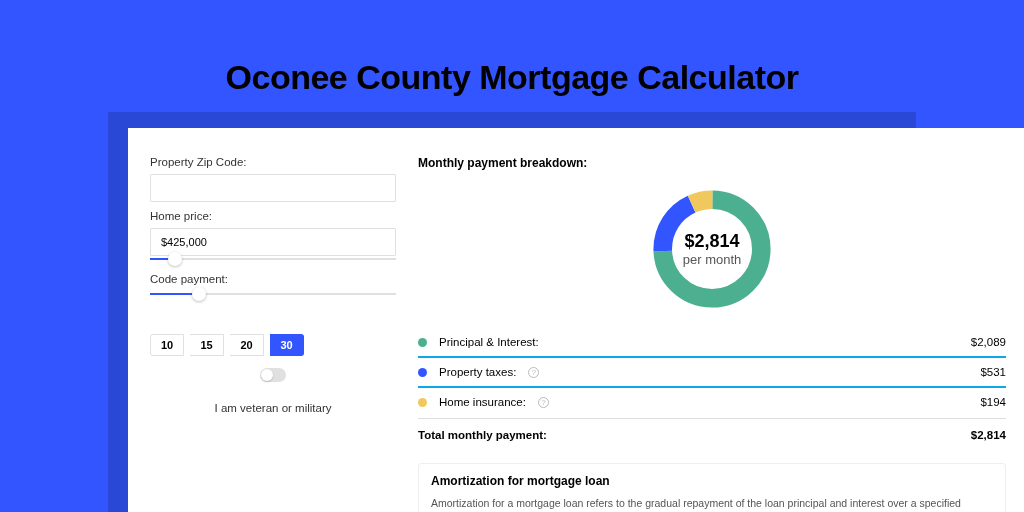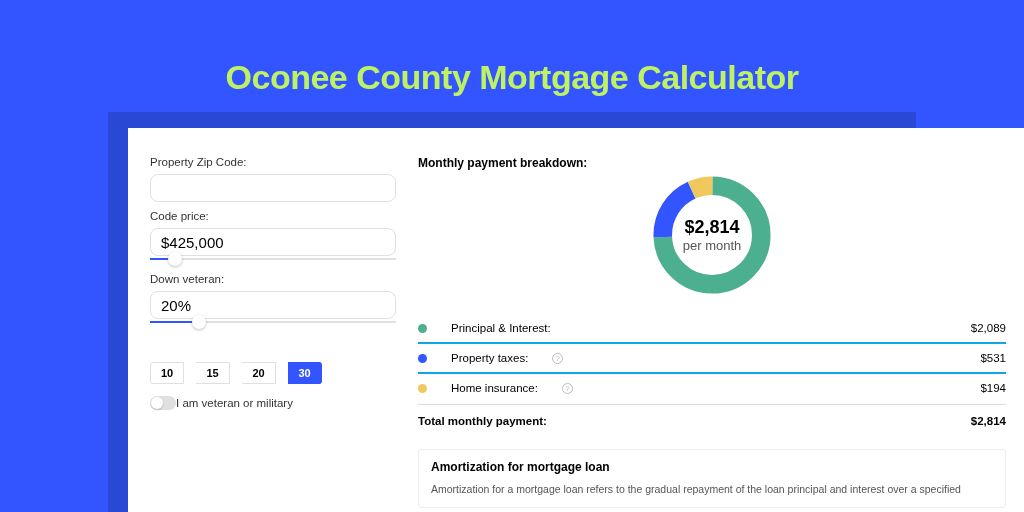--- a/index.html
+++ b/index.html
@@ -1,57 +1,57 @@
 <!DOCTYPE html>
 <html><head>
 <meta charset="utf-8">
 <style>
   * { box-sizing: border-box; margin: 0; padding: 0; }
   html, body { width: 1024px; height: 512px; overflow: hidden; font-family: -apple-system, BlinkMacSystemFont, "Segoe UI", Arial, sans-serif; }
   .bg { width: 1024px; height: 512px; background: #3355ff; position: relative; }
-  .page-title { color: #bef264; font-size: 34px; font-weight: 700; text-align: center; padding-top: 58px; letter-spacing: -0.5px; }
+  .page-title { color: #000000; font-size: 34px; font-weight: 700; text-align: center; padding-top: 58px; letter-spacing: -0.5px; }
   .inner-shadow { position: absolute; left: 108px; top: 112px; width: 808px; height: 400px; background: #2a48d6; }
   .card { position: absolute; left: 128px; top: 128px; width: 900px; height: 384px; background: #fff; overflow: hidden; }
   .content { display: flex; padding: 28px 22px 0 22px; gap: 22px; }
   .left { width: 246px; }
   .right { flex: 1; }
 
   .lbl { font-size: 11.5px; color: #333; margin-bottom: 6px; }
-  .field { width: 100%; height: 28px; border: 1px solid #e0e0e0; border-radius: 8px; padding: 0 10px; font-size: 15px; }
+  .field { width: 100%; height: 28px; border: 1px solid #e0e0e0; border-radius: 1px; padding: 0 10px; font-size: 11px; }
   .row { margin-bottom: 8px; }
 
   .slider-wrap { position: relative; height: 8px; margin-top: -1px; margin-bottom: 10px; }
   .slider-track { position: absolute; top: 3px; left: 0; right: 0; height: 2px; background: #e0e0e0; }
   .slider-fill { position: absolute; top: 3px; left: 0; height: 2px; background: #3355ff; }
   .slider-thumb { position: absolute; top: -3px; width: 14px; height: 14px; background: #fff; border-radius: 50%; box-shadow: 0 1px 3px rgba(0,0,0,0.25); }
 
   .dp-row { display: flex; gap: 8px; }
   .dp-row .field:first-child { flex: 1.6; }
   .dp-row .field:last-child { flex: 1; }
 
-  .period-btns { display: flex; gap: 12px; margin-top: 36px; }
+  .period-btns { display: flex; gap: 6px; margin-top: 36px; }
   .period-btn { width: 34px; height: 22px; border: 1px solid #e0e0e0; background: #fff; font-size: 11px; display: flex; align-items: center; justify-content: center; cursor: pointer; font-weight:600;}
   .period-btn + .period-btn { border-left: none; }
   .period-btn.active { background: #3355ff; color: #fff; border-color: #3355ff; }
   .period-btn:first-child { border-radius: 3px 0 0 3px; }
   .period-btn:last-child { border-radius: 0 3px 3px 0; }
 
-  .toggle-row { display: flex; align-items: center; gap: 0; margin-top: 12px; }
+  .toggle-row { display: flex; align-items: center; gap: 20px; margin-top: 12px; flex-direction: column; }
   .toggle { width: 26px; height: 14px; background: #e0e0e0; border-radius: 7px; position: relative; }
   .toggle-knob { position: absolute; left: 1px; top: 1px; width: 12px; height: 12px; background: #fff; border-radius: 50%; box-shadow: 0 1px 2px rgba(0,0,0,0.2); }
 
-  .breakdown-title { font-size: 12px; font-weight: 700; }
+  .breakdown-title { font-size: 12px; font-weight: 700; margin-bottom: 14px; }
   .donut-wrap { display: flex; justify-content: center; margin-bottom: 14px; position: relative; }
   .donut-center { position: absolute; top: 50%; left: 50%; transform: translate(-50%, -50%); text-align: center; }
   .donut-amount { font-size: 18px; font-weight: 800; }
   .donut-label { font-size: 13px; color: #555; }
 
   .line-item { display: flex; align-items: center; justify-content: space-between; padding: 8px 0; border-top: 2px solid #0ea5e9; font-size: 11.5px; }
   .line-item:first-of-type { border-top: none; }
-  .li-left { display: flex; align-items: center; gap: 24px; }
+  .li-left { display: flex; align-items: center; gap: 12px; }
   .dot { width: 9px; height: 9px; border-radius: 50%; }
   .li-val { font-weight: 400; }
   .total-row { font-weight: 700; border-top: 1px solid #ddd; padding-top: 10px; margin-top: 2px;}
   .total-row .li-val { font-weight: 700; }
 
   .info-icon { width: 11px; height: 11px; border: 1px solid #bbb; border-radius: 50%; display: inline-flex; align-items: center; justify-content: center; font-size: 8px; color: #bbb; }
 
   .amort { margin-top: 14px; border: 1px solid #eee; border-radius: 3px; padding: 10px 12px; }
   .amort-title { font-size: 12px; font-weight: 700; margin-bottom: 8px; }
   .amort-text { font-size: 10.5px; color: #555; line-height: 1.4; }
@@ -67,33 +67,32 @@
     <div class="content">
 
       <div class="left">
 
         <div class="row">
           <div class="lbl">Property Zip Code:</div>
           <input class="field" value="" style="">
         </div>
 
         <div class="row">
-          <div class="lbl">Code price:</div>
+          <div class="lbl">Home price:</div>
           <input class="field" value="$425,000" style="">
           <div class="slider-wrap">
             <div class="slider-track"></div>
             <div class="slider-fill" id="hp-fill" style="width: 10%;"></div>
             <div class="slider-thumb" id="hp-thumb" style="left: calc(10% - 7px);"></div>
           </div>
         </div>
 
         <div class="row">
-          <div class="lbl">Down veteran:</div>
+          <div class="lbl">Code payment:</div>
           <div class="dp-row">
-            <input class="field" value="20%" style="">
           </div>
           <div class="slider-wrap">
             <div class="slider-track"></div>
             <div class="slider-fill" id="dp-fill" style="width: 20%;"></div>
             <div class="slider-thumb" id="dp-thumb" style="left: calc(20% - 7px);"></div>
           </div>
         </div>
 
 
         <div class="row">

